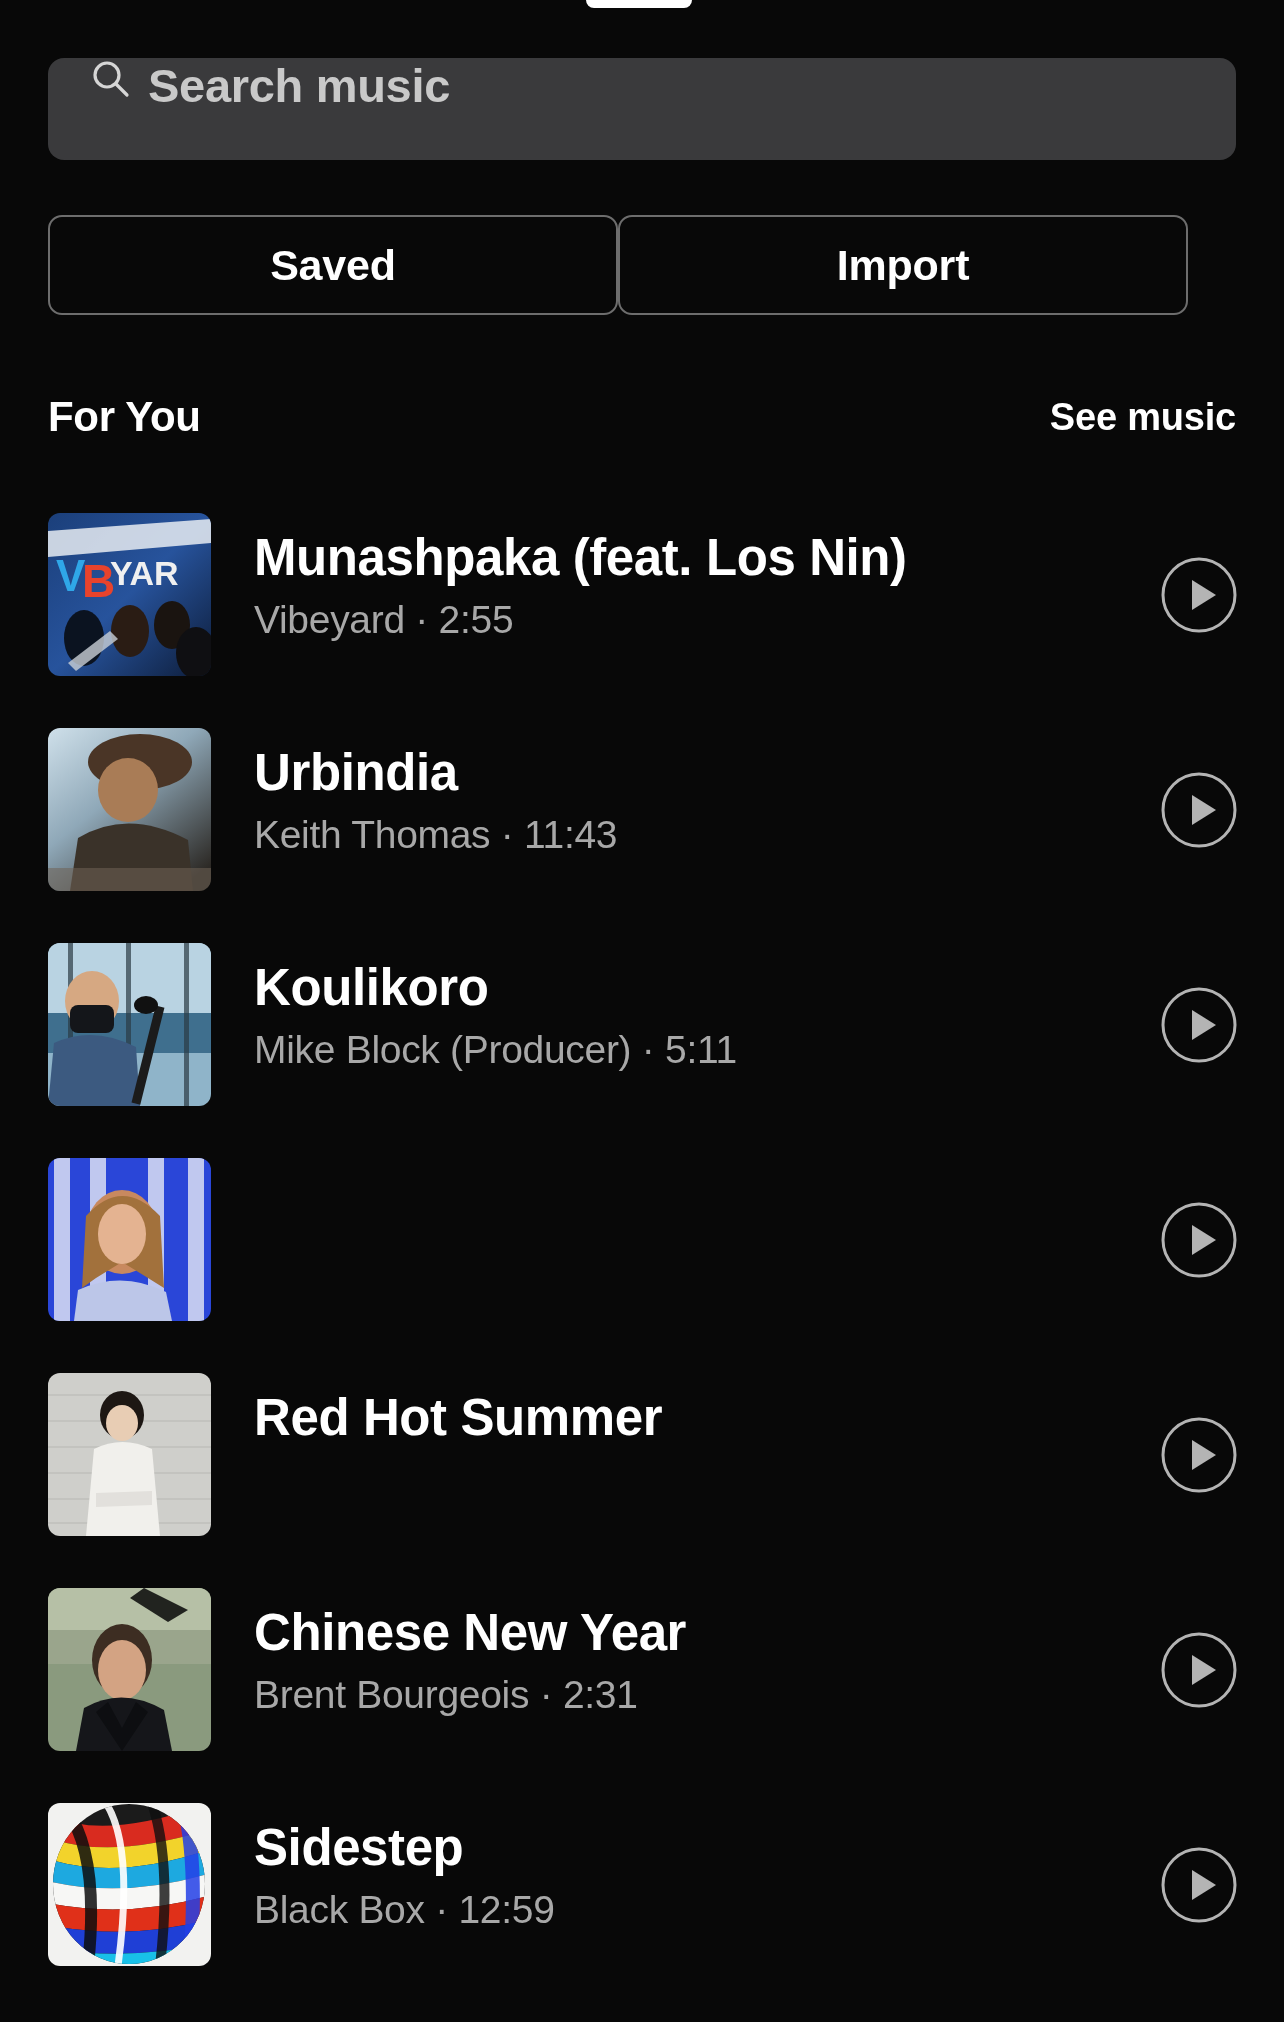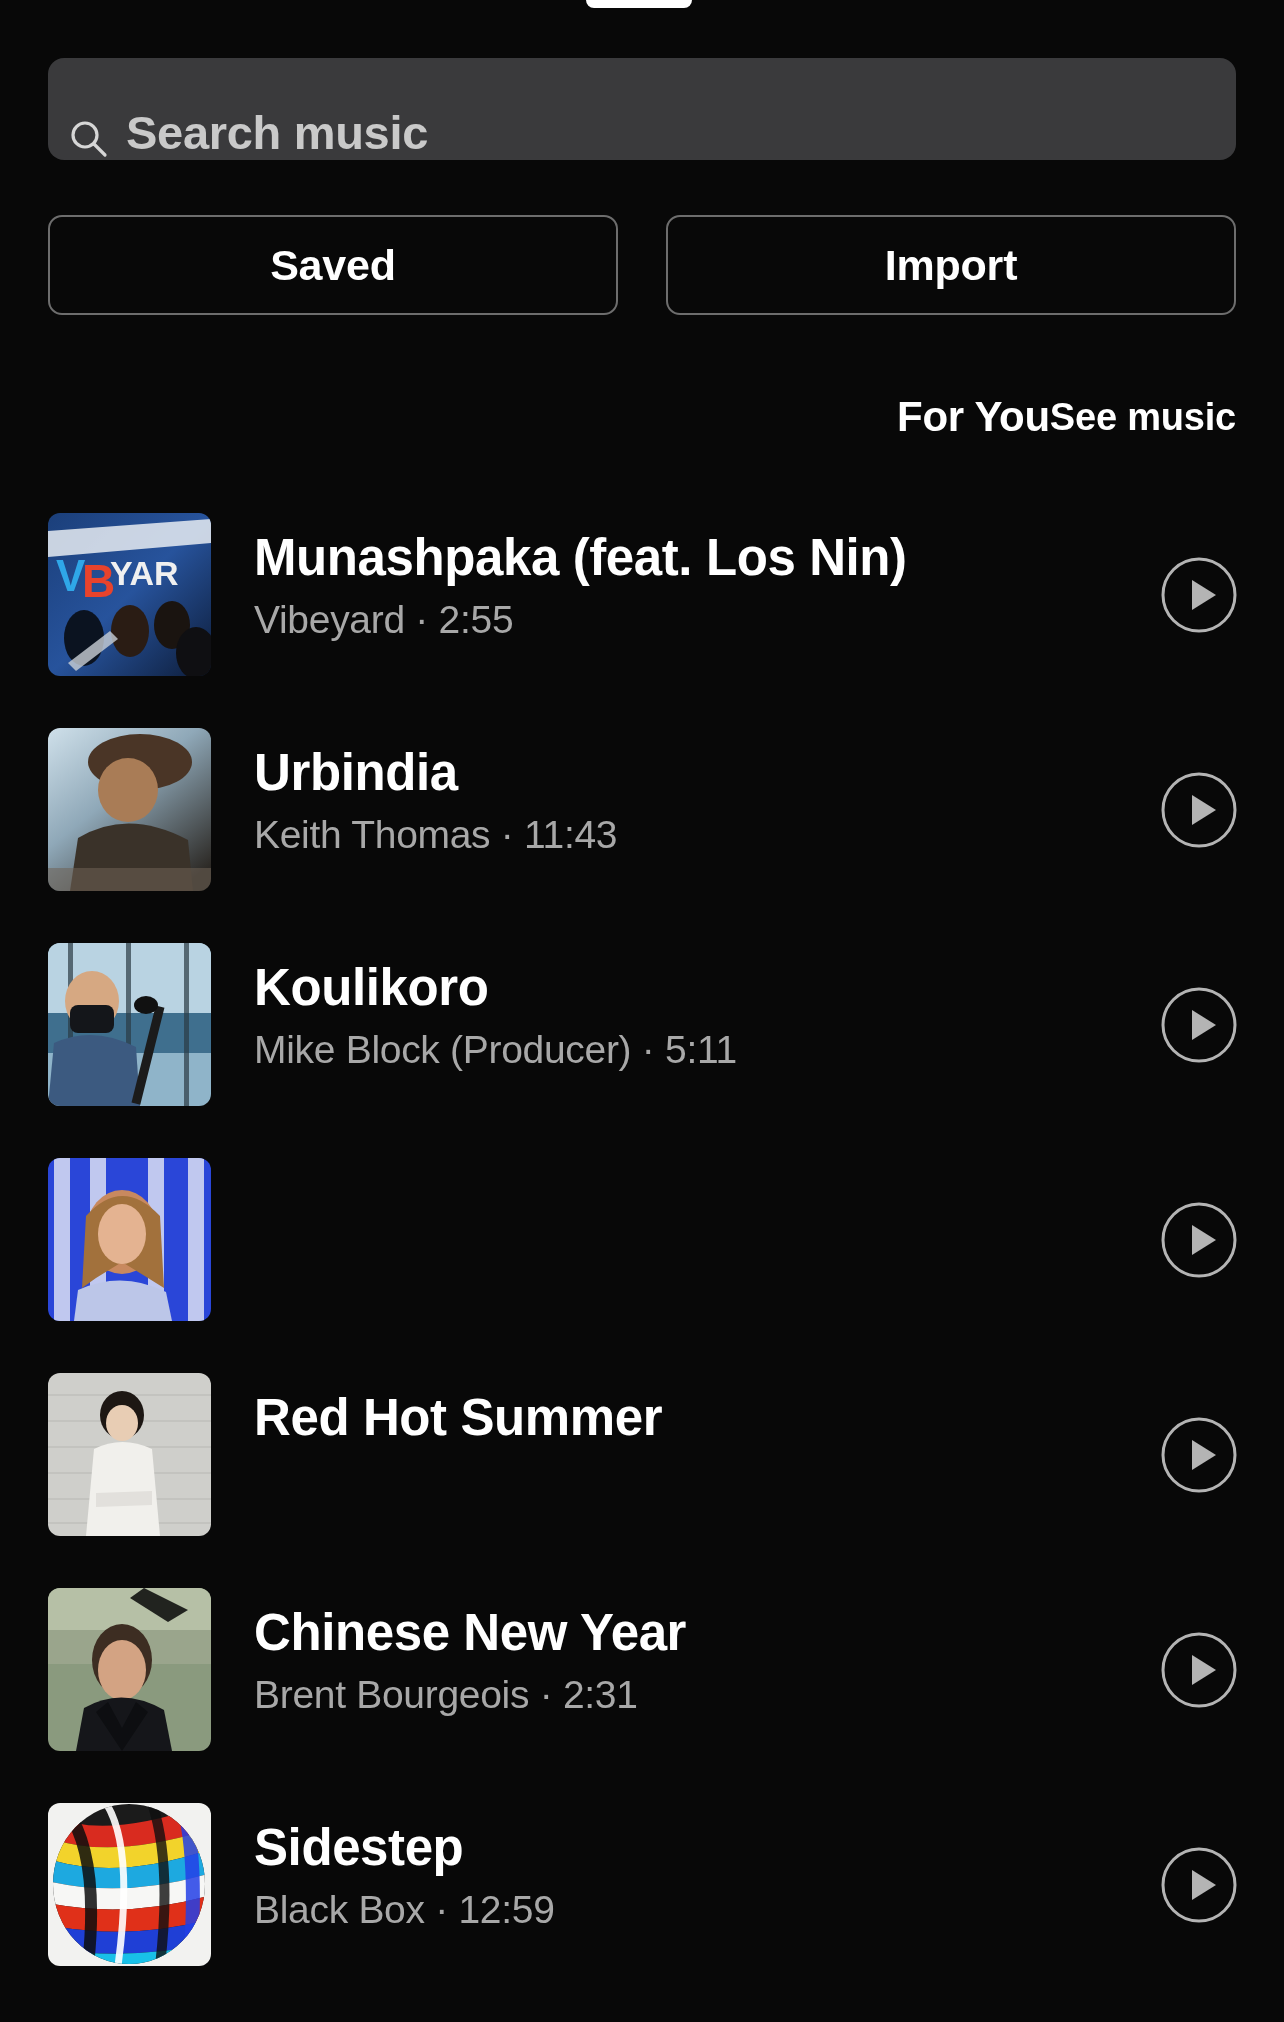--- a/index.html
+++ b/index.html
@@ -38,22 +38,22 @@
   
   .search-wrap {
     position: absolute;
     left: 48px;
     top: 58px;
     width: 1188px;
     height: 102px;
     background: #3a3a3c;
     border-radius: 16px;
     display: flex;
-    align-items: flex-end;
-    padding: 0 20px;
+    align-items: flex-start;
+    padding: 0 42px;
   }
   .search-icon {
     width: 42px;
     height: 42px;
     flex: 0 0 42px;
     margin-right: 16px;
     display: block;
   }
   .search-input {
     flex: 1 1 auto;
@@ -71,21 +71,20 @@
     opacity: 1;
   }
 
   
   .chips {
     position: absolute;
     left: 48px;
     top: 215px;
     width: 1188px;
     display: flex;
-    gap: 48px;
   }
   .chip {
     width: 570px;
     height: 100px;
     border: 2px solid #6d6d6d;
     border-radius: 14px;
     background: #080808;
     color: #ffffff;
     font-family: "Liberation Sans", sans-serif;
     font-size: 43px;
@@ -99,21 +98,21 @@
 
   
   .section-head {
     position: absolute;
     left: 48px;
     top: 388px;
     width: 1188px;
     height: 58px;
     display: flex;
     align-items: center;
-    justify-content: flex-end;
+    justify-content: space-between;
   }
   .section-title {
     color: #ffffff;
     font-size: 42px;
     font-weight: 700;
     letter-spacing: -0.3px;
   }
   .see-more {
     color: #ffffff;
     font-size: 38px;

